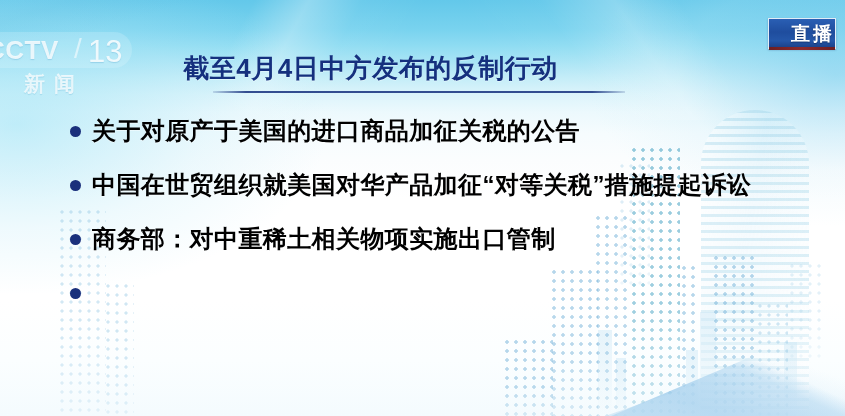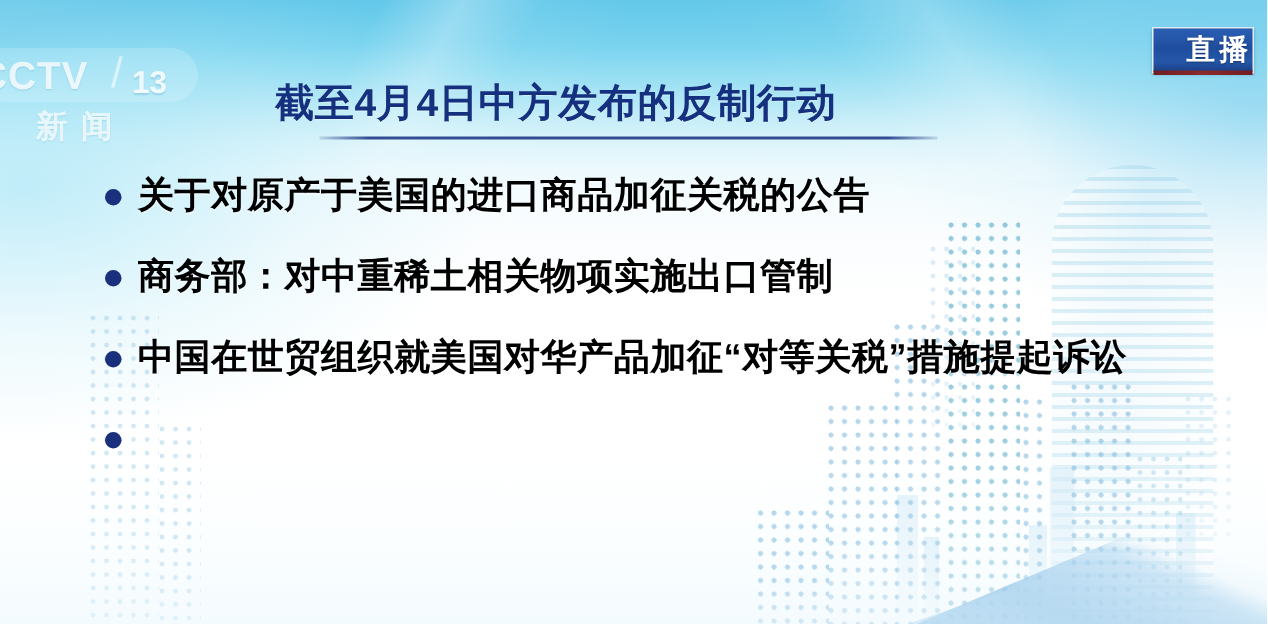--- a/index.html
+++ b/index.html
@@ -185,23 +185,23 @@
     font-size: 26px;
     font-weight: 700;
     letter-spacing: 0.5px;
     color: rgba(255,255,255,0.86);
     font-family: "Liberation Sans", "DejaVu Sans", sans-serif;
     text-shadow: 0 1px 1px rgba(120,190,220,0.55);
   }
   #cctv-number {
     position: absolute;
     left: 104px;
-    top: 12px;
-    font-size: 21px;
-    font-weight: 700;
+    top: 2px;
+    font-size: 31px;
+    font-weight: 400;
     color: rgba(255,255,255,0.9);
     font-family: "Liberation Sans", "DejaVu Sans", sans-serif;
     text-shadow: 0 1px 1px rgba(120,190,220,0.55);
   }
   #cctv-slash {
     position: absolute;
     left: 90px;
     top: 1px;
     font-size: 28px;
     font-weight: 300;
@@ -367,26 +367,26 @@
 
   <div id="bullet-list">
 
     <div class="bullet-row">
       <span class="bullet-dot"></span>
       <span class="bullet-text">关于对原产于美国的进口商品加征关税的公告</span>
     </div>
 
     <div class="bullet-row">
       <span class="bullet-dot"></span>
-      <span class="bullet-text">商务部：对中重稀土相关物项实施出口管制</span>
+      <span class="bullet-text">中国在世贸组织就美国对华产品加征“对等关税”措施提起诉讼</span>
     </div>
 
     <div class="bullet-row">
       <span class="bullet-dot"></span>
-      <span class="bullet-text">中国在世贸组织就美国对华产品加征“对等关税”措施提起诉讼</span>
+      <span class="bullet-text">商务部：对中重稀土相关物项实施出口管制</span>
     </div>
 
     <div class="bullet-row">
       <span class="bullet-dot"></span>
     </div>
 
 
   </div>
 
 </div>

